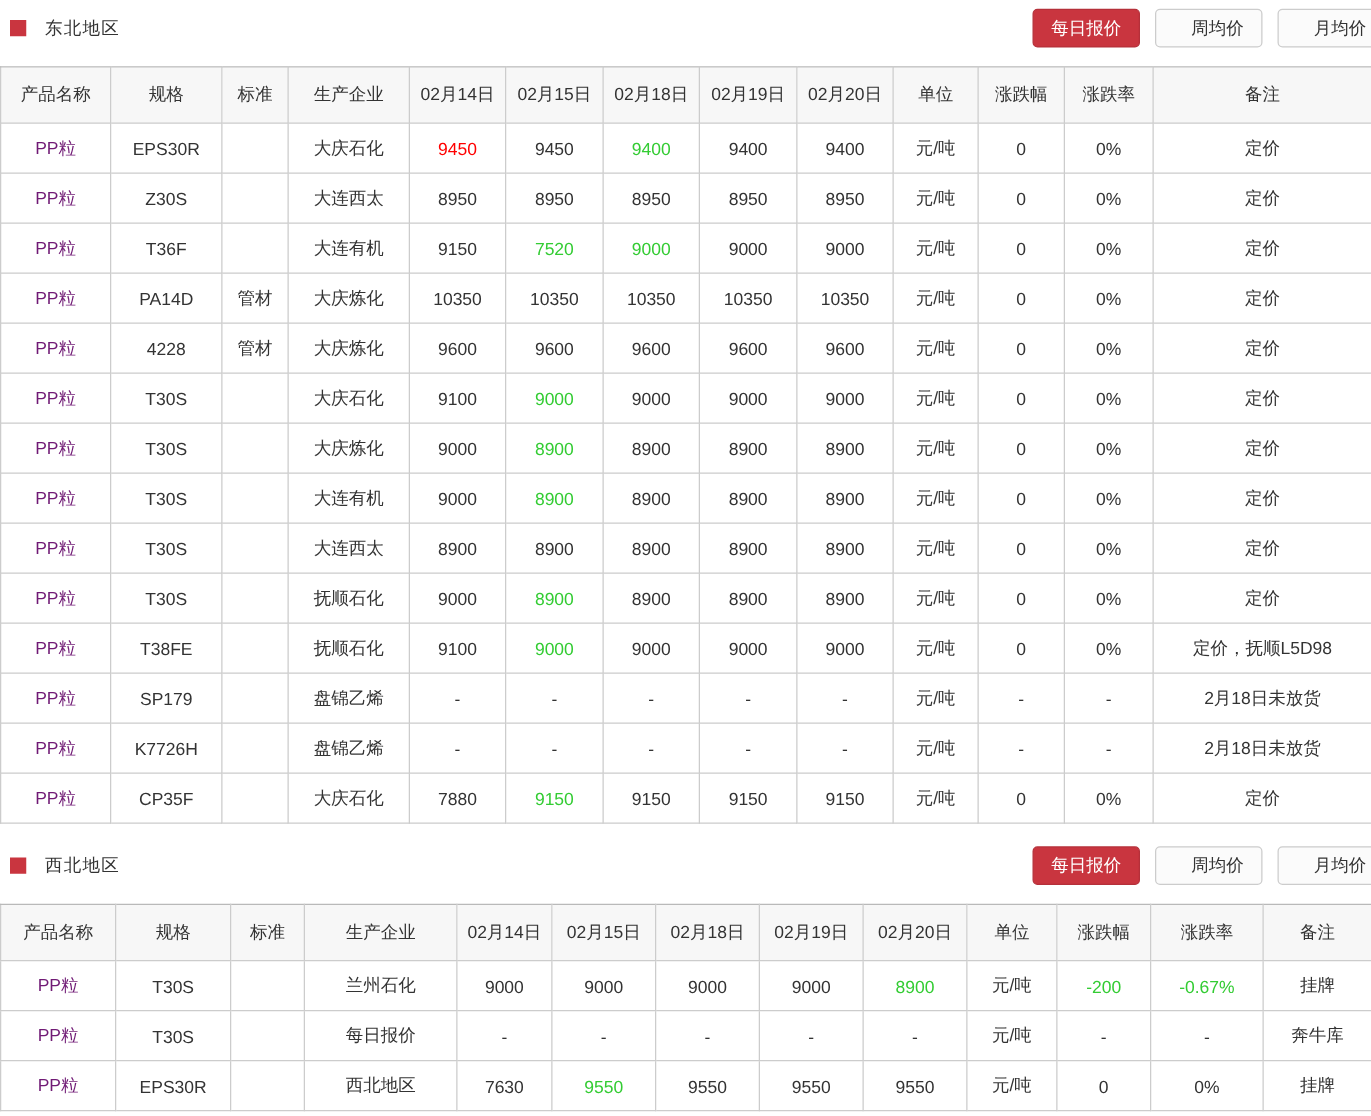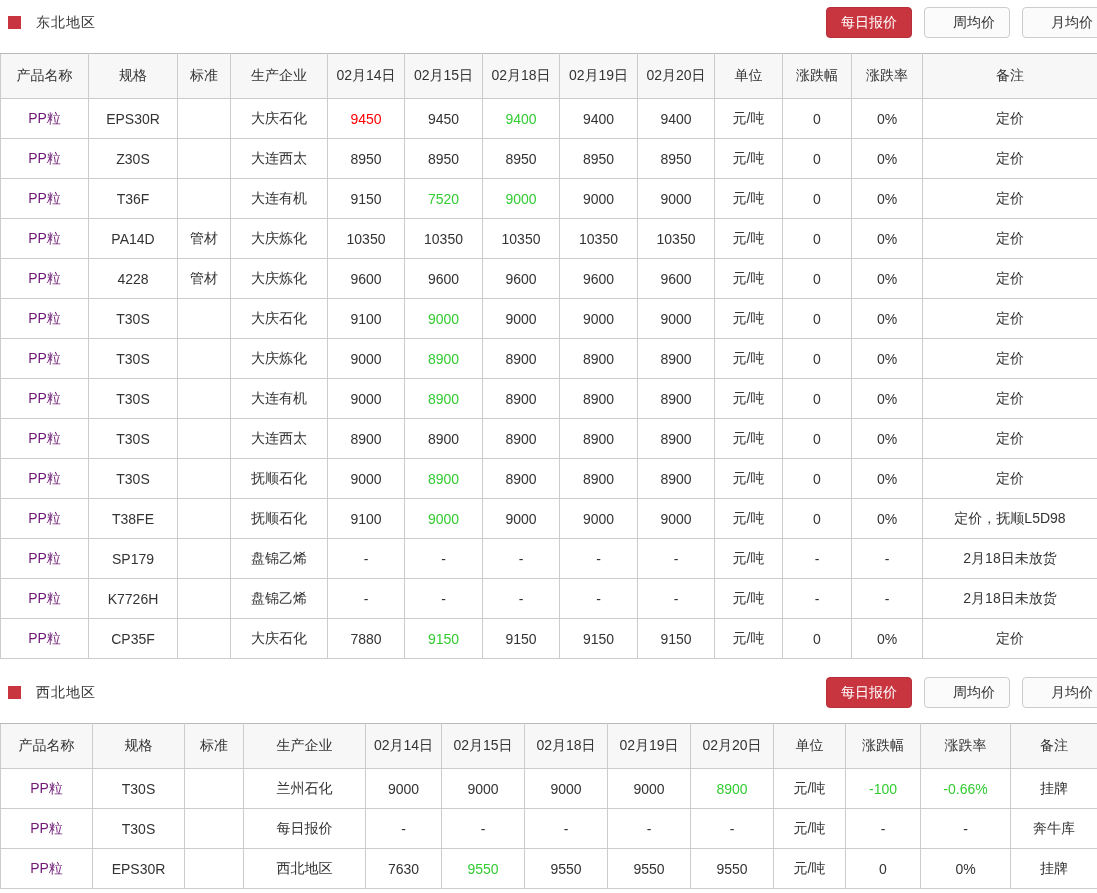--- a/index.html
+++ b/index.html
@@ -392,22 +392,22 @@
             <td class="link">PP粒</td>
             <td>T30S</td>
             <td></td>
             <td>兰州石化</td>
             <td>9000</td>
             <td>9000</td>
             <td>9000</td>
             <td>9000</td>
             <td class="green">8900</td>
             <td>元/吨</td>
-            <td class="green">-100</td>
-            <td class="green">-0.66%</td>
+            <td class="green">-200</td>
+            <td class="green">-0.67%</td>
             <td>挂牌</td>
           </tr>
           <tr>
             <td class="link">PP粒</td>
             <td>T30S</td>
             <td></td>
             <td>每日报价</td>
             <td>-</td>
             <td>-</td>
             <td>-</td>

